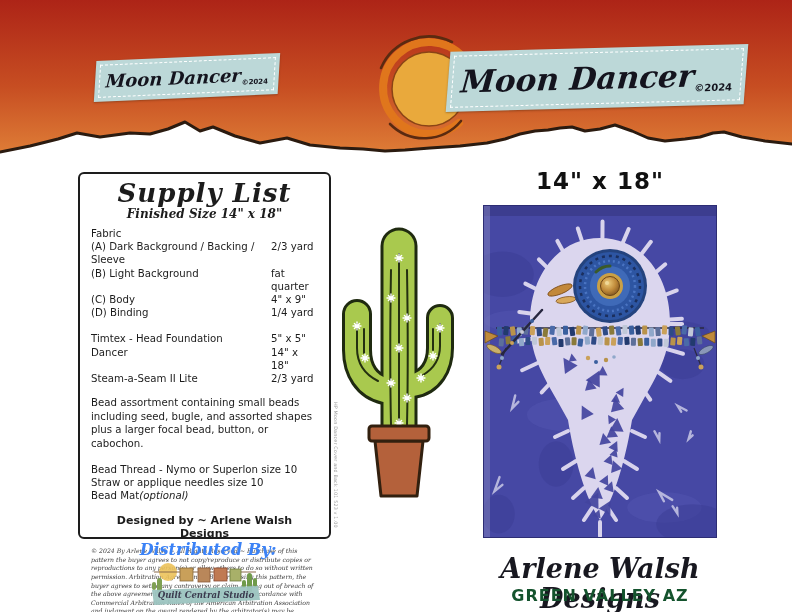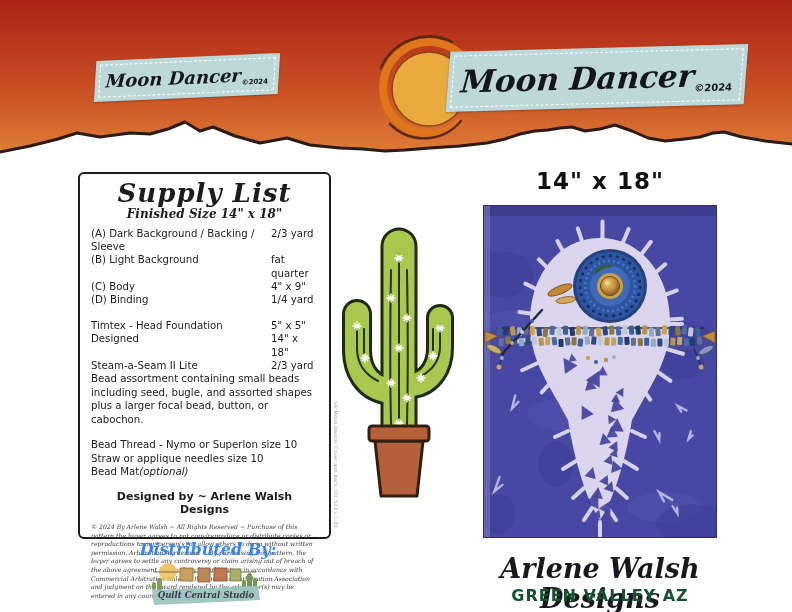--- a/index.html
+++ b/index.html
@@ -20,21 +20,21 @@
   .banner-right .banner-copy{font-size:10px;margin-bottom:12px;}
   
   .supply-box{position:absolute;left:78px;top:172px;width:253px;height:367px;background:#fff;
               border:2.5px solid #1d1d1d;border-radius:6px;box-sizing:border-box;padding:5px 11px 14px 11px;}
   .sl-title{text-align:center;font-size:26px;line-height:28px;letter-spacing:1px;}
   .sl-sub{text-align:center;font-size:12px;line-height:15px;margin-bottom:5px;}
   .sl-row{display:flex;font-size:10.2px;line-height:13.2px;}
   .sl-lab{flex:0 0 180px;}
   .sl-val{flex:1;}
   .gap13{margin-top:13px;}
-  .sl-note{font-size:10.2px;line-height:13.6px;}
+  .sl-note{font-size:10.2px;line-height:13.6px;margin-top:11px;}
   .sl-notions{margin-top:12px;}
   .sl-it{font-style:italic;}
   .sl-designed{text-align:center;font-size:11px;margin-top:12px;font-weight:bold;}
   .sl-fine{font-size:6.15px;line-height:8.6px;font-style:italic;color:#3c3c3c;margin-top:7px;
            font-family:"DejaVu Serif",serif;}
   
   .dist-by{position:absolute;left:128px;top:540px;width:160px;text-align:center;
            font-size:16px;color:#3b82f6;}
   .logo-svg{position:absolute;left:146px;top:560px;}
   
@@ -87,20 +87,23 @@
     <div class="dash"></div>
     <span class="script banner-title">Moon Dancer</span>
     <span class="banner-copy">©2024</span>
   </div>
 
   <div class="supply-box">
     <div class="sl-title script">Supply List</div>
     <div class="sl-sub script">Finished Size 14" x 18"</div>
 
     <div class="sl-row">
+      <span class="sl-lab">Fabric</span>
+    </div>
+    <div class="sl-row">
       <span class="sl-lab">(A) Dark Background / Backing / Sleeve</span>
       <span class="sl-val">2/3 yard</span>
     </div>
     <div class="sl-row">
       <span class="sl-lab">(B) Light Background</span>
       <span class="sl-val">fat quarter</span>
     </div>
     <div class="sl-row">
       <span class="sl-lab">(C) Body</span>
       <span class="sl-val">4" x 9"</span>
@@ -108,21 +111,21 @@
     <div class="sl-row">
       <span class="sl-lab">(D) Binding</span>
       <span class="sl-val">1/4 yard</span>
     </div>
 
     <div class="sl-row gap13">
       <span class="sl-lab">Timtex - Head Foundation</span>
       <span class="sl-val">5" x 5"</span>
     </div>
     <div class="sl-row">
-      <span class="sl-lab">Designed</span>
+      <span class="sl-lab">Dancer</span>
       <span class="sl-val">14" x 18"</span>
     </div>
     <div class="sl-row">
       <span class="sl-lab">Steam-a-Seam II Lite</span>
       <span class="sl-val">2/3 yard</span>
     </div>
 
     <div class="sl-note">Bead assortment containing small beads including seed, bugle, and assorted shapes plus a larger focal bead, button, or cabochon.</div>
 
     <div class="sl-notions">

